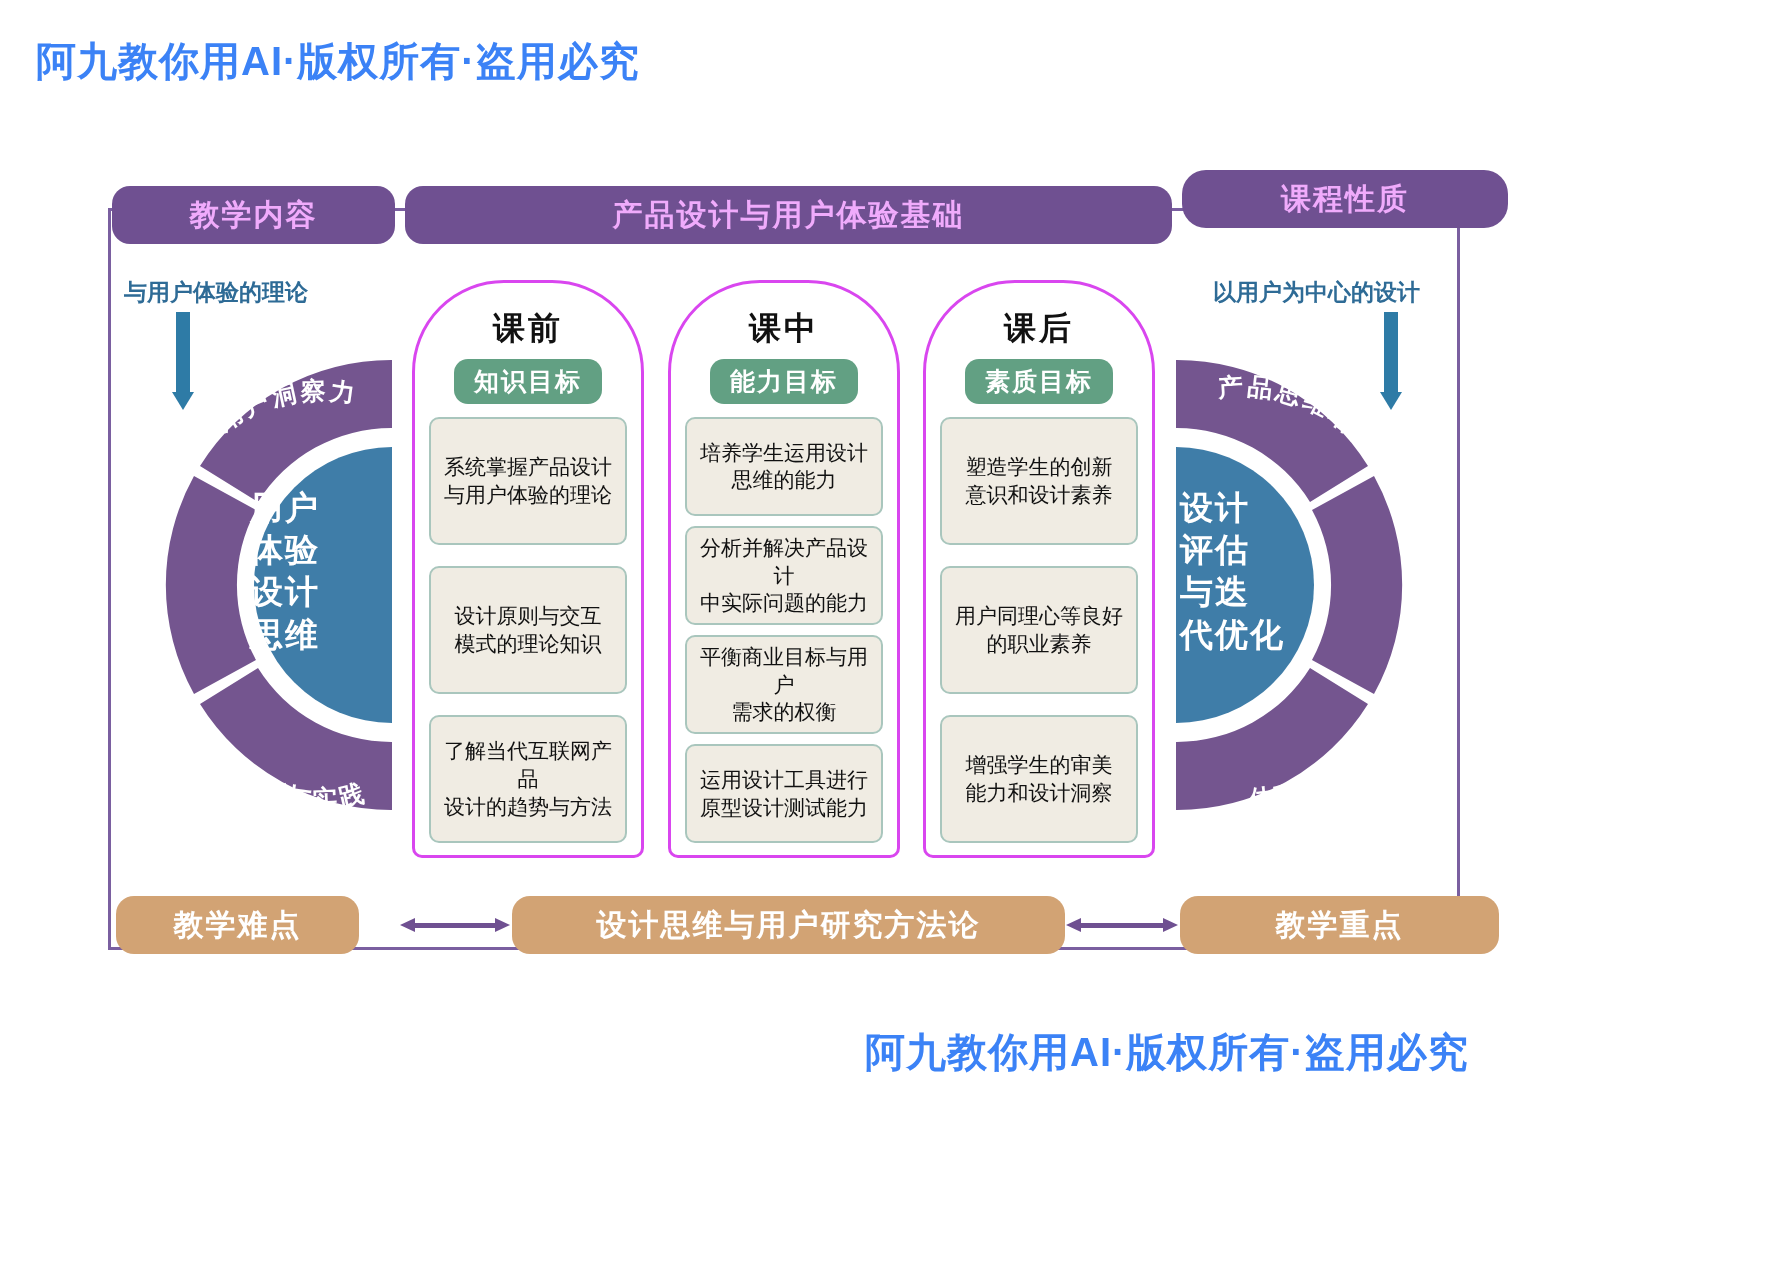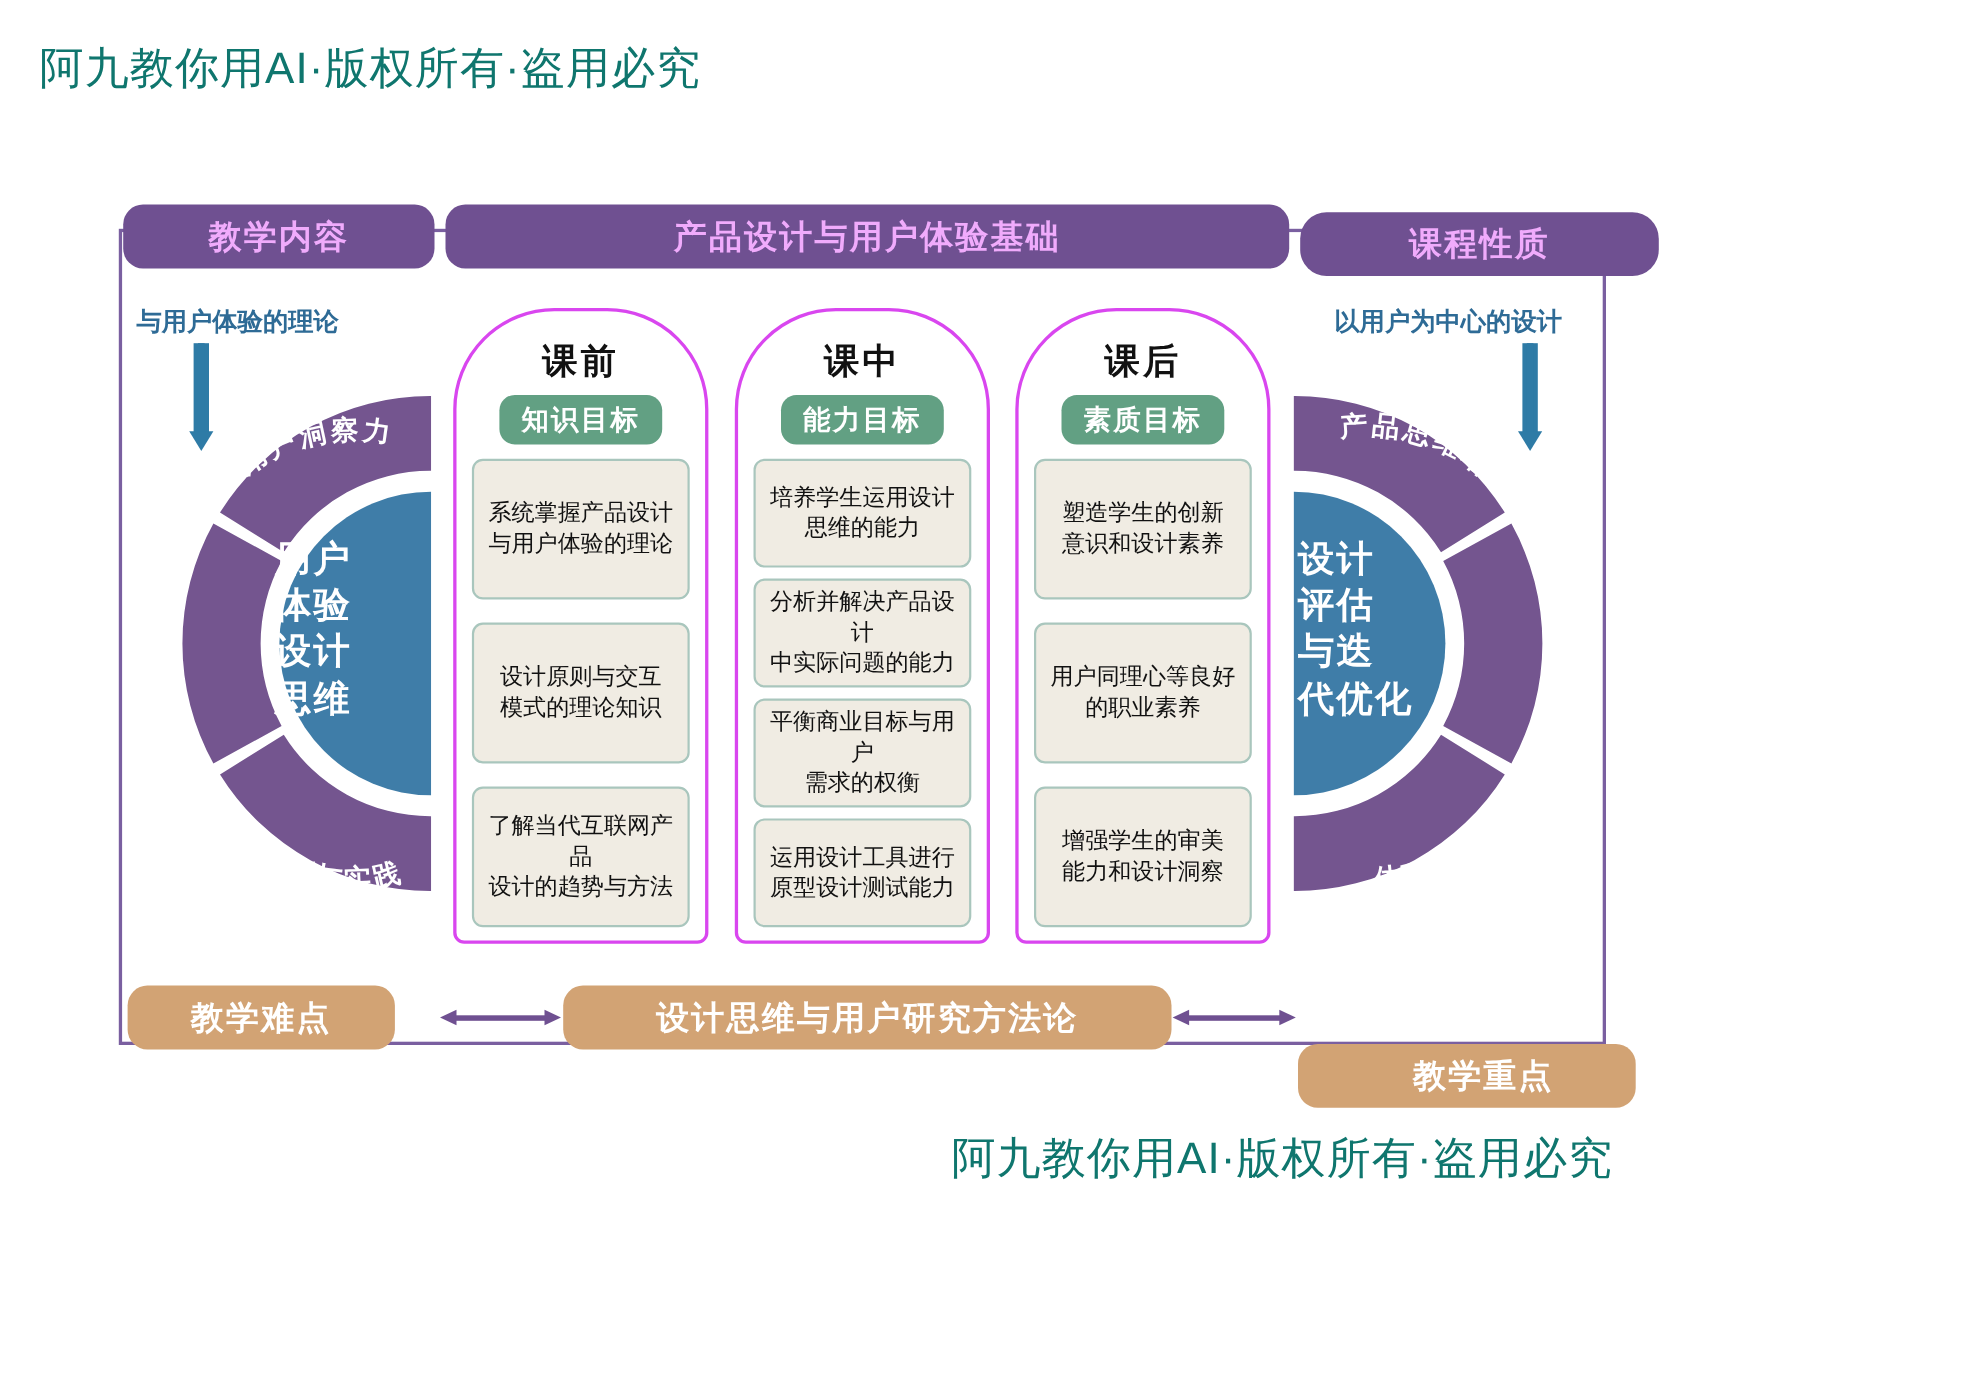--- a/index.html
+++ b/index.html
@@ -1,35 +1,35 @@
 <!DOCTYPE html>
 <html><head>
 <meta charset="utf-8">
 <style>
   html,body{margin:0;padding:0;background:#ffffff;}
   body{width:1785px;height:1262px;position:relative;overflow:hidden;
        font-family:"Liberation Sans","DejaVu Sans",sans-serif;color:#1a1a1a;}
 
   
-  .wm{position:absolute;color:#0f766e;font-weight:normal;letter-spacing:1px;
+  .wm{position:absolute;color:#3b82f6;font-weight:bold;letter-spacing:1px;
       white-space:nowrap;user-select:none;}
   .wm-top{left:36px;top:34px;font-size:40px;}
   .wm-bottom{left:865px;top:1025px;font-size:40px;}
 
   
   .frame{position:absolute;left:108px;top:208px;width:1352px;height:742px;
          border:3px solid #7a5fa0;box-sizing:border-box;background:#fff;}
 
   
   .pill{position:absolute;background:#6f5091;border-radius:18px;
         color:#f0abfc;font-size:30px;font-weight:bold;display:flex;
         align-items:center;justify-content:center;letter-spacing:2px;}
   #pill-left{left:112px;top:186px;width:283px;height:58px;}
   #pill-mid{left:405px;top:186px;width:767px;height:58px;}
-  #pill-right{left:1182px;top:193px;width:326px;height:58px;border-radius:24px;}
+  #pill-right{left:1182px;top:170px;width:326px;height:58px;border-radius:24px;}
 
   
   .anno{position:absolute;color:#2e6b96;font-size:23px;font-weight:bold;white-space:nowrap;}
   #anno-left{left:124px;top:277px;}
   #anno-right{left:1213px;top:277px;}
   .arrow{position:absolute;width:14px;background:#2e7ba6;}
   .arrow .shaft{position:absolute;left:4px;top:0;width:6px;height:100%;background:#2e7ba6;}
   .arrow .head{position:absolute;left:-4px;bottom:-16px;width:0;height:0;
       border-left:11px solid transparent;border-right:11px solid transparent;
       border-top:18px solid #2e7ba6;}
@@ -73,21 +73,21 @@
   #stage-3 .card{height:128px;flex:0 0 128px;}
   #stage-3 .cards{justify-content:space-between;}
   #stage-2 .card{flex:1 1 0;}
 
   
   .bar{position:absolute;background:#d2a374;border-radius:18px;color:#fff;
        display:flex;align-items:center;justify-content:center;
        font-size:30px;font-weight:bold;letter-spacing:2px;}
   #bar-left{left:116px;top:896px;width:243px;height:58px;}
   #bar-mid{left:512px;top:896px;width:553px;height:58px;}
-  #bar-right{left:1180px;top:949px;width:277px;height:58px;padding-left:30px;}
+  #bar-right{left:1180px;top:896px;width:319px;height:58px;}
 
   .dbl-arrow{position:absolute;height:14px;top:918px;}
   .dbl-arrow .line{position:absolute;left:14px;right:14px;top:5px;height:5px;background:#6f5091;}
   .dbl-arrow .ah{position:absolute;top:0;width:0;height:0;
      border-top:7px solid transparent;border-bottom:7px solid transparent;}
   .dbl-arrow .ah.l{left:0;border-right:15px solid #6f5091;}
   .dbl-arrow .ah.r{right:0;border-left:15px solid #6f5091;}
   #arrow-bl{left:400px;width:110px;}
   #arrow-br{left:1066px;width:112px;}
 </style>

